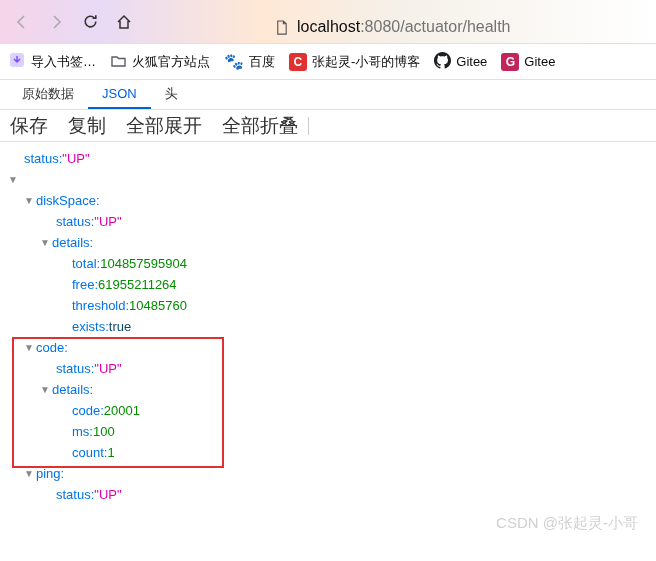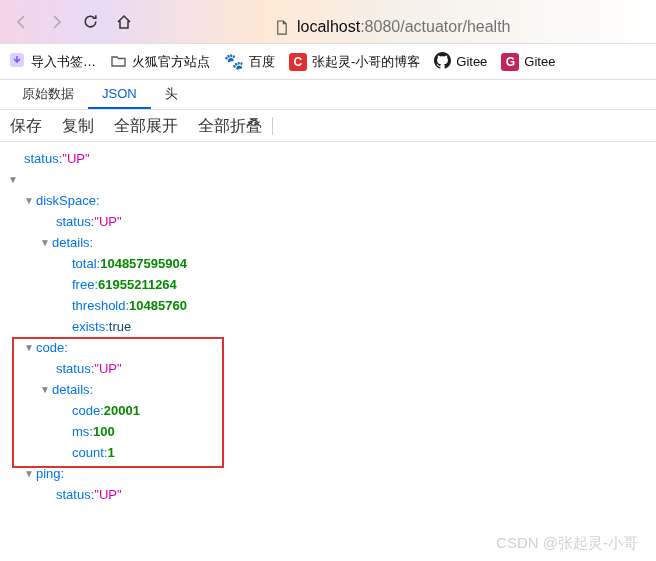--- a/index.html
+++ b/index.html
@@ -19,37 +19,37 @@
 .bm-import-icon { color: #7b4dff; }
 .bm-folder-icon { color: #5b5b66; }
 .bm-baidu { color: #2932e1; }
 .bm-c-icon { background: #e03131; color: #fff; }
 .bm-g-icon { background: #c2255c; color: #fff; }
 
 .tabs { height: 30px; display: flex; align-items: flex-end; border-bottom: 1px solid #e0e0e0; padding: 0 8px; gap: 0; font-size: 13px; }
 .tab { padding: 6px 14px; color: #333; cursor: pointer; }
 .tab.active { color: #0060df; border-bottom: 2px solid #0060df; }
 
-.toolbar { height: 32px; display: flex; align-items: center; border-bottom: 1px solid #e0e0e0; font-size: 16px; color: #333; }
+.toolbar { height: 32px; display: flex; align-items: center; border-bottom: 1px solid #e0e0e0; font-size: 19px; color: #333; }
 .tb-btn { padding: 0 10px; cursor: pointer; line-height: 32px; }
 .tb-divider { width: 1px; height: 18px; background: #ccc; }
 .tb-filter { display: flex; align-items: center; gap: 4px; padding: 0 10px; color: #999; }
 .tb-filter-icon { font-size: 13px; }
 
 .json { padding: 6px 4px 6px 8px; font-family: Consolas, Monaco, monospace; font-size: 13px; line-height: 21px; overflow: auto; }
 .json-row { display: flex; white-space: pre; }
 .indent { display: inline-block; width: 16px; }
 .twisty { display: inline-block; width: 12px; color: #888; font-size: 10px; cursor: pointer; user-select: none; }
 .key { color: #0074e8; }
 .str { color: #dd00a9; }
-.num { color: #058b00; font-weight: bold; }
+.num { color: #058b00; }
 .bool { color: #0c4a6e; }
 
 .highlight-box { position: absolute; border: 2px solid #e03131; pointer-events: none; }
-.watermark { position: absolute; right: 18px; bottom: 8px; color: #d0d0d0; font-size: 15px; font-family: "Microsoft YaHei", sans-serif; pointer-events: none; }
+.watermark { position: absolute; right: 18px; bottom: 28px; color: #d0d0d0; font-size: 15px; font-family: "Microsoft YaHei", sans-serif; pointer-events: none; }
 </style>
 </head>
 <body>
 
 <div class="topbar">
   <div class="nav-arrow">
       <svg width="16" height="16" viewBox="0 0 16 16">
         <path d="M10 2 L4 8 L10 14" stroke="#aaa" stroke-width="1.6" fill="none"></path>
       </svg>
     </div>

